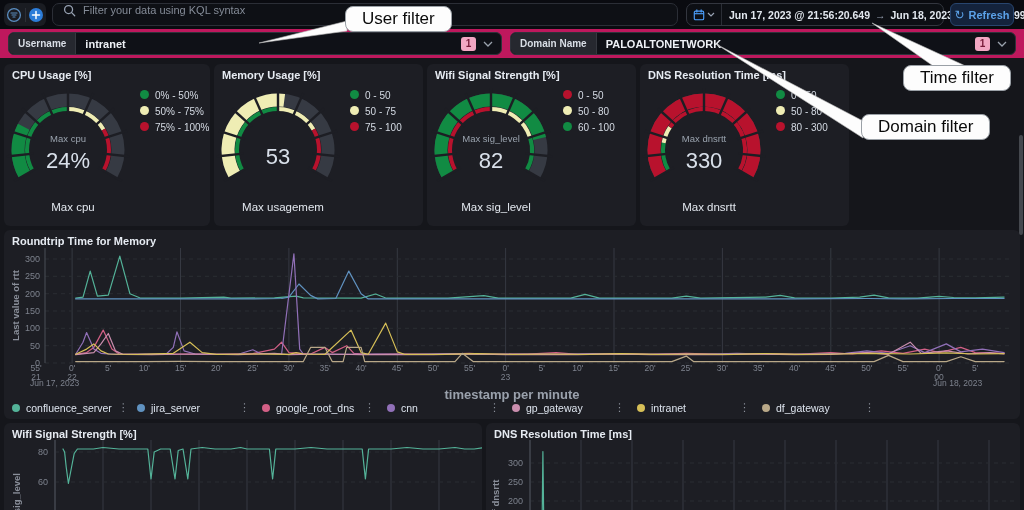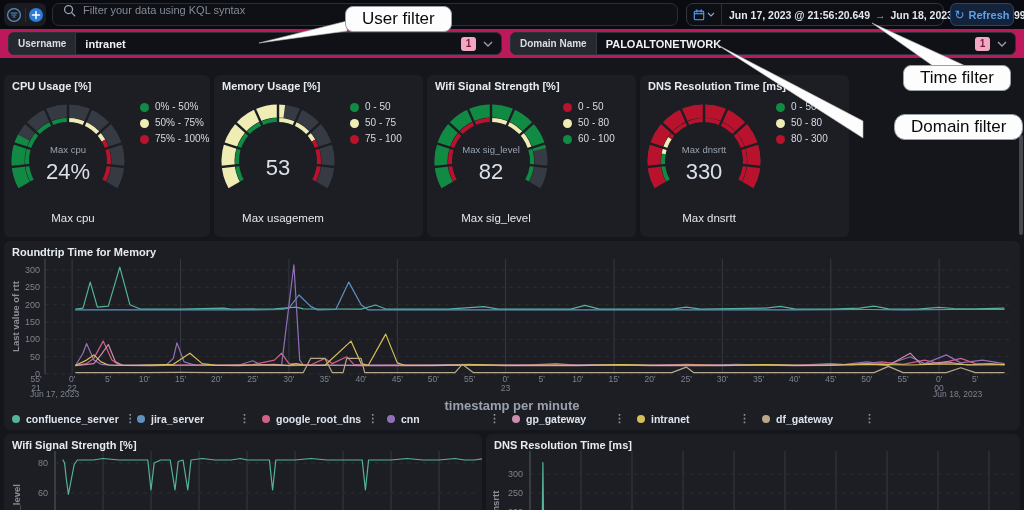--- a/index.html
+++ b/index.html
@@ -29,25 +29,25 @@
   .fgroup{position:absolute;top:3px;height:23px;background:#0f1117;border:1px solid #2f323a;
           border-radius:6px;display:flex;align-items:center;box-sizing:border-box;overflow:hidden;}
   .fgroup .flabel{background:#26282f;height:100%;display:flex;align-items:center;padding:0 9px;
                   font-size:10px;font-weight:bold;color:#d9dee6;border-right:1px solid #35383f;}
   .fgroup .fvalue{font-size:11px;font-weight:bold;color:#eef1f6;padding-left:9px;}
   .fgroup .fspacer{flex:1;}
   .fbadge{min-width:15px;height:14px;background:#f2a7c3;border-radius:3px;color:#771a38;
           font-size:10px;font-weight:bold;display:flex;align-items:center;justify-content:center;margin-right:7px;}
   .chev{margin-right:8px;display:flex;align-items:center;}
   
-  .panel{position:absolute;background:#1d1e24;border-radius:6px;box-sizing:border-box;margin-top:11px;}
+  .panel{position:absolute;background:#1d1e24;border-radius:6px;box-sizing:border-box;}
   .panel-title{position:absolute;left:8px;top:5px;font-size:11px;font-weight:bold;color:#e6ebf2;white-space:nowrap;}
   .gauge-bottom{position:absolute;left:0;bottom:13px;width:138px;text-align:center;font-size:11.5px;color:#e2e7ee;}
   .gauge-legend{position:absolute;left:136px;top:26px;display:flex;flex-direction:column;gap:5px;}
-  .glegitem{display:flex;align-items:flex-end;gap:6px;font-size:10px;color:#d4dae3;white-space:nowrap;}
+  .glegitem{display:flex;align-items:flex-start;gap:6px;font-size:10px;color:#d4dae3;white-space:nowrap;}
   .gdot{width:9px;height:9px;border-radius:50%;flex:none;}
   .chart-xlabel{position:absolute;left:0;width:100%;text-align:center;font-size:13px;font-weight:bold;color:#9aa1ac;}
   .chart-legend{position:absolute;left:8px;display:flex;}
   .litem{width:125px;display:flex;align-items:center;gap:6px;font-size:10.5px;color:#dde4ee;}
   .ldot{width:8px;height:8px;border-radius:50%;flex:none;}
   .kebab{margin-left:auto;margin-right:12px;color:#8a8f99;font-size:11px;}
   .ylab{position:absolute;transform:rotate(-90deg);transform-origin:center;white-space:nowrap;
         font-size:9.5px;font-weight:bold;color:#8a8f9a;}
   
   .callout{position:absolute;background:#fdfdfd;border:1px solid #9aa0a6;border-radius:8px;
@@ -348,21 +348,21 @@
         <text x="929.1" y="140" text-anchor="start" font-size="8.5" fill="#7d828d" font-family="Liberation Sans,sans-serif">Jun 18, 2023</text>
         <polyline points="71.7,52.2 79.0,51.1 86.2,25.1 93.4,50.1 104.3,49.1 115.8,10.2 125.9,47.7 136.8,52.2 176.5,52.2 219.8,51.1 227.1,52.2 270.4,51.8 292.1,50.1 299.3,51.8 357.1,52.2 371.6,48.0 382.4,52.2 443.8,52.2 479.9,49.7 494.4,52.2 566.6,52.2 581.1,48.4 595.5,52.2 667.8,52.2 682.3,50.1 696.7,52.2 761.7,51.1 776.2,49.4 790.6,51.8 826.8,52.2 855.6,51.1 870.1,49.1 884.5,51.8 913.4,52.2 935.1,50.4 949.6,51.5 971.3,51.8 1000.1,51.1" fill="none" stroke="#54B399" stroke-width="1.2" stroke-linejoin="round" stroke-linecap="round"></polyline>
         <polyline points="71.7,52.9 176.5,52.9 248.8,52.9 277.6,52.5 284.9,51.1 295.0,38.0 306.6,49.4 313.8,52.9 331.8,52.5 344.8,25.1 357.1,47.7 364.3,52.9 429.4,52.9 501.6,52.9 573.9,52.9 646.1,52.9 718.4,52.9 790.6,52.9 862.9,52.5 899.0,52.9 949.6,52.5 1000.1,52.5" fill="none" stroke="#6092C0" stroke-width="1.2" stroke-linejoin="round" stroke-linecap="round"></polyline>
         <polyline points="71.7,108.3 82.6,106.6 89.8,101.4 99.2,84.1 107.9,103.1 115.1,108.0 133.1,108.3 176.5,108.0 212.6,108.3 248.8,107.6 270.4,103.1 277.6,96.2 284.9,106.6 306.6,108.0 321.0,101.4 328.2,106.6 342.7,99.7 349.9,107.3 364.3,108.3 393.3,108.0 429.4,108.3 465.5,107.3 487.2,108.3 523.3,108.0 552.2,106.6 573.9,108.3 610.0,107.6 646.1,108.3 682.3,107.3 718.4,108.3 754.5,107.6 790.6,108.3 826.8,106.6 848.4,108.0 877.3,104.9 899.0,107.3 920.7,103.1 935.1,106.6 956.8,101.4 971.3,106.6 1000.1,107.3" fill="none" stroke="#D36086" stroke-width="1.2" stroke-linejoin="round" stroke-linecap="round"></polyline>
         <polyline points="71.7,108.3 79.0,96.2 82.6,86.5 89.8,103.1 97.0,107.3 111.5,108.3 140.4,108.0 162.0,108.3 169.3,101.4 172.9,85.8 180.1,104.9 190.9,108.0 234.3,108.3 248.8,103.8 256.0,107.3 277.6,108.0 289.9,7.8 295.7,103.1 299.3,108.0 335.4,108.3 371.6,108.0 407.7,108.3 443.8,107.6 479.9,108.3 516.1,108.0 552.2,108.3 588.3,107.6 624.4,108.3 660.6,108.0 696.7,108.3 732.8,107.3 768.9,108.3 805.1,108.0 841.2,107.3 862.9,104.9 884.5,107.3 906.2,99.7 920.7,106.6 942.3,97.9 956.8,105.9 978.5,103.1 1000.1,106.6" fill="none" stroke="#9170B8" stroke-width="1.2" stroke-linejoin="round" stroke-linecap="round"></polyline>
         <polyline points="71.7,108.7 89.8,106.6 97.0,97.9 104.3,87.5 111.5,104.9 118.7,108.3 147.6,108.7 190.9,108.0 234.3,108.7 270.4,107.3 284.9,108.7 321.0,108.0 357.1,108.7 393.3,108.3 429.4,108.7 465.5,108.0 501.6,108.7 537.8,108.3 573.9,108.7 610.0,108.0 646.1,108.7 682.3,108.3 718.4,108.7 754.5,108.0 790.6,108.7 826.8,108.3 862.9,106.6 884.5,108.3 906.2,96.2 917.1,107.3 942.3,104.9 964.0,108.0 985.7,106.6 1000.1,108.0" fill="none" stroke="#CA8EAE" stroke-width="1.2" stroke-linejoin="round" stroke-linecap="round"></polyline>
         <polyline points="71.7,108.3 82.6,103.1 89.8,97.9 97.0,104.9 104.3,108.0 133.1,108.3 169.3,107.3 185.9,96.2 198.2,106.6 212.6,108.3 248.8,108.0 284.9,108.3 292.1,106.6 299.3,108.0 321.0,108.3 347.0,84.1 357.1,106.6 364.3,108.3 381.7,77.1 393.3,105.9 400.5,108.3 436.6,108.3 472.7,107.6 508.8,108.3 545.0,108.0 581.1,108.3 617.2,107.6 653.4,108.3 689.5,108.0 725.6,108.3 761.7,107.6 797.8,108.3 834.0,108.0 870.1,107.3 906.2,108.0 942.3,106.9 971.3,108.0 1000.1,107.6" fill="none" stroke="#D6BF57" stroke-width="1.2" stroke-linejoin="round" stroke-linecap="round"></polyline>
         <polyline points="71.7,115.6 140.4,115.6 176.5,115.3 212.6,115.6 299.3,115.6 306.6,101.4 321.0,101.4 328.2,115.6 339.1,115.6 342.7,101.4 357.1,101.4 360.7,115.6 451.0,115.6 458.3,107.3 469.1,115.6 573.9,115.6 667.8,115.6 682.3,110.1 689.5,115.6 790.6,115.6 870.1,115.6 884.5,109.4 899.0,115.6 942.3,115.6 956.8,110.8 971.3,115.6 1000.1,115.6" fill="none" stroke="#B9A888" stroke-width="1.2" stroke-linejoin="round" stroke-linecap="round"></polyline>
       </svg>
     <div class="chart-xlabel" style="top:157px;">timestamp per minute</div>
-    <div class="chart-legend" style="top:171px;font-weight:bold;">
+    <div class="chart-legend" style="top:171px;">
         <span class="litem">
           <span class="ldot" style="background:#54B399"></span>
           <span>confluence_server</span>
           <span class="kebab">⋮</span>
         </span>
         <span class="litem">
           <span class="ldot" style="background:#6092C0"></span>
           <span>jira_server</span>
           <span class="kebab">⋮</span>
         </span>
@@ -442,15 +442,15 @@
 
   <div class="scrollthumb"></div>
 
   <svg id="overlay">
     <polygon points="259,43 347,21 347,31" fill="#fdfdfd" stroke="#b5b5b5" stroke-width="0.6"></polygon>
     <polygon points="872,23 936,68 970,68" fill="#fdfdfd" stroke="#b5b5b5" stroke-width="0.6"></polygon>
     <polygon points="716,44 863,121 863,138" fill="#fdfdfd" stroke="#b5b5b5" stroke-width="0.6"></polygon>
   </svg>
   <div class="callout" style="left:345px;top:6px;">User filter</div>
   <div class="callout" style="left:903px;top:65px;">Time filter</div>
-  <div class="callout" style="left:894px;top:114px;border-radius:11px;">Domain filter</div>
+  <div class="callout" style="left:861px;top:114px;">Domain filter</div>
 
 </div>
 
 </body></html>

